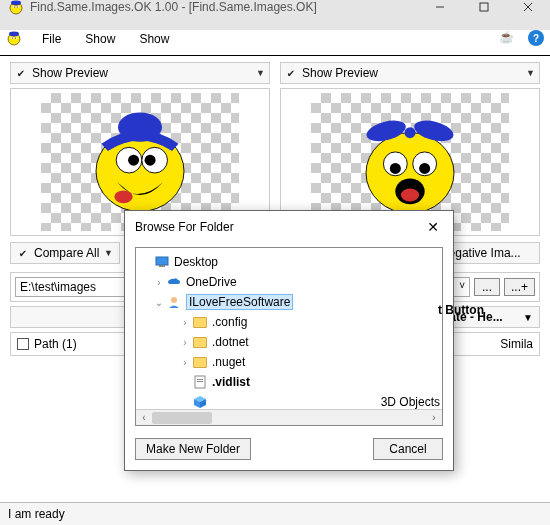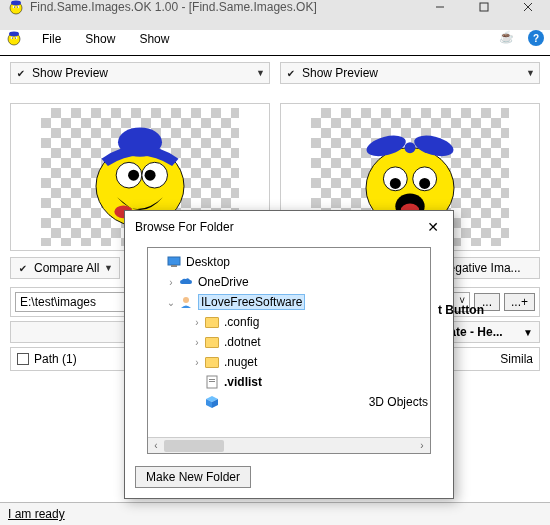--- a/index.html
+++ b/index.html
@@ -10,21 +10,21 @@
 .win-controls { display: flex; }
 .win-btn { width: 44px; height: 30px; display: flex; align-items: center; justify-content: center; color: #333; }
 .menubar { height: 26px; display: flex; padding: 0 6px; gap: 8px; border-bottom: 1px solid #000000; }
 .menubar .app-icon-sm { width: 16px; height: 16px; margin-right: 4px; }
 .menubar .menu-item { padding: 2px 8px; }
 .menubar .spacer { flex: 1; }
 .menubar .help-icon { width: 16px; height: 16px; background: #1e7ed8; border-radius: 50%; color: #fff; display: flex; align-items: center; justify-content: center; font-size: 10px; font-weight: bold; }
 .content { padding: 6px 10px; }
 .preview-row { display: flex; gap: 10px; }
 .preview-panel { flex: 1; }
-.preview-header { display: flex; align-items: center; padding: 3px 4px; border: 1px solid #ccc; background: #f7f7f7; margin-bottom: 19px; }
+.preview-header { display: flex; align-items: center; padding: 3px 4px; border: 1px solid #ccc; background: #f7f7f7; margin-bottom: 4px; }
 .check { width: 12px; height: 12px; margin-right: 5px; display: inline-flex; align-items: center; justify-content: center; }
 .check::before { content: "✔"; font-size: 10px; color: #222; }
 .dropdown-caret { margin-left: auto; font-size: 9px; color: #333; }
 .thumb-box { border: 1px solid #ccc; background: #fff; padding: 4px; height: 148px; display: flex; align-items: center; justify-content: center; position: relative; }
 .checker { width: 198px; height: 138px; background-image: 
   linear-gradient(45deg,#ccc 25%,transparent 25%),
   linear-gradient(-45deg,#ccc 25%,transparent 25%),
   linear-gradient(45deg,transparent 75%,#ccc 75%),
   linear-gradient(-45deg,transparent 75%,#ccc 75%);
   background-size: 20px 20px;
@@ -40,28 +40,28 @@
 .path-input { flex: 1; border: 1px solid #aaa; padding: 2px 4px; background: #fff; }
 .small-btn { border: 1px solid #888; background: #f0f0f0; padding: 1px 6px; min-width: 26px; text-align: center; }
 .row4 { display: flex; margin-top: 4px; gap: 10px; }
 .row4 .cell { border: 1px solid #ccc; background: #f7f7f7; padding: 3px 6px; flex: 1; display: flex; align-items: center; font-weight: bold; }
 .row4 .cell .caret { margin-left: auto; font-size: 10px; }
 .row4 .donate { flex: 0 0 140px; }
 .coffee-icon { margin-right: 4px; font-size: 12px; }
 .results-row { margin-top: 4px; border: 1px solid #ccc; padding: 4px 6px; display: flex; align-items: center; }
 .checkbox-empty { width: 12px; height: 12px; border: 1px solid #555; margin-right: 5px; }
 .simila { margin-left: auto; }
-.status { position: absolute; bottom: 0; left: 0; right: 0; border-top: 1px solid #bbb; padding: 4px 8px; background: #f5f5f5; text-decoration: underline; }
+.status { position: absolute; bottom: 0; left: 0; right: 0; border-top: 1px solid #bbb; padding: 4px 8px; background: #f5f5f5; }
 
 
 .modal-overlay { position: absolute; top: 0; left: 0; right: 0; bottom: 0; }
 .dialog { position: absolute; left: 124px; top: 210px; width: 330px; background: #fff; border: 1px solid #666; box-shadow: 3px 3px 12px rgba(0,0,0,0.3); }
 .dlg-title { padding: 8px 10px; display: flex; align-items: center; }
 .dlg-title .x { margin-left: auto; font-size: 14px; padding: 0 4px; }
-.tree-box { margin: 4px 22px; border: 1px solid #888; height: 207px; overflow: hidden; position: relative; background: #fff; }
+.tree-box { margin: 4px 10px; border: 1px solid #888; height: 179px; overflow: hidden; position: relative; background: #fff; }
 .tree { padding: 4px 2px; }
 .tree-item { display: flex; align-items: center; height: 20px; }
 .tree-item .tw { width: 14px; text-align: center; color: #888; font-size: 10px; }
 .tree-item .icon { width: 16px; height: 14px; margin-right: 4px; display: flex; align-items: center; justify-content: center; }
 .folder-icon { width: 14px; height: 11px; background: #ffd86b; border: 1px solid #d4a940; border-radius: 1px; }
 .tree-item.selected .label { background: #cde8ff; border: 1px solid #7abaf0; padding: 0 2px; }
 .tree-scroll-h { position: absolute; bottom: 0; left: 0; right: 0; height: 16px; background: #f0f0f0; border-top: 1px solid #ccc; display:flex; align-items:center; }
 .tree-scroll-h .arrow { width: 16px; text-align: center; color: #666; font-size: 10px; }
 .tree-scroll-h .track { flex: 1; height: 100%; position: relative; }
 .tree-scroll-h .thumb { position: absolute; left: 0; top: 2px; height: 12px; width: 60px; background: #cfcfcf; border-radius: 2px; }
@@ -304,17 +304,18 @@
         <span class="arrow">‹</span>
         <div class="track">
             <div class="thumb"></div>
           </div>
         <span class="arrow">›</span>
       </div>
     </div>
     <div class="dlg-buttons">
       <div class="btn make">Make New Folder</div>
       <div class="gap"></div>
+      <div class="btn">Cancel</div>
     </div>
   </div>
 </div>
 
 <div style="position:absolute;left:438px;top:303px;font-weight:bold;">t Button</div>
 
 </body></html>

